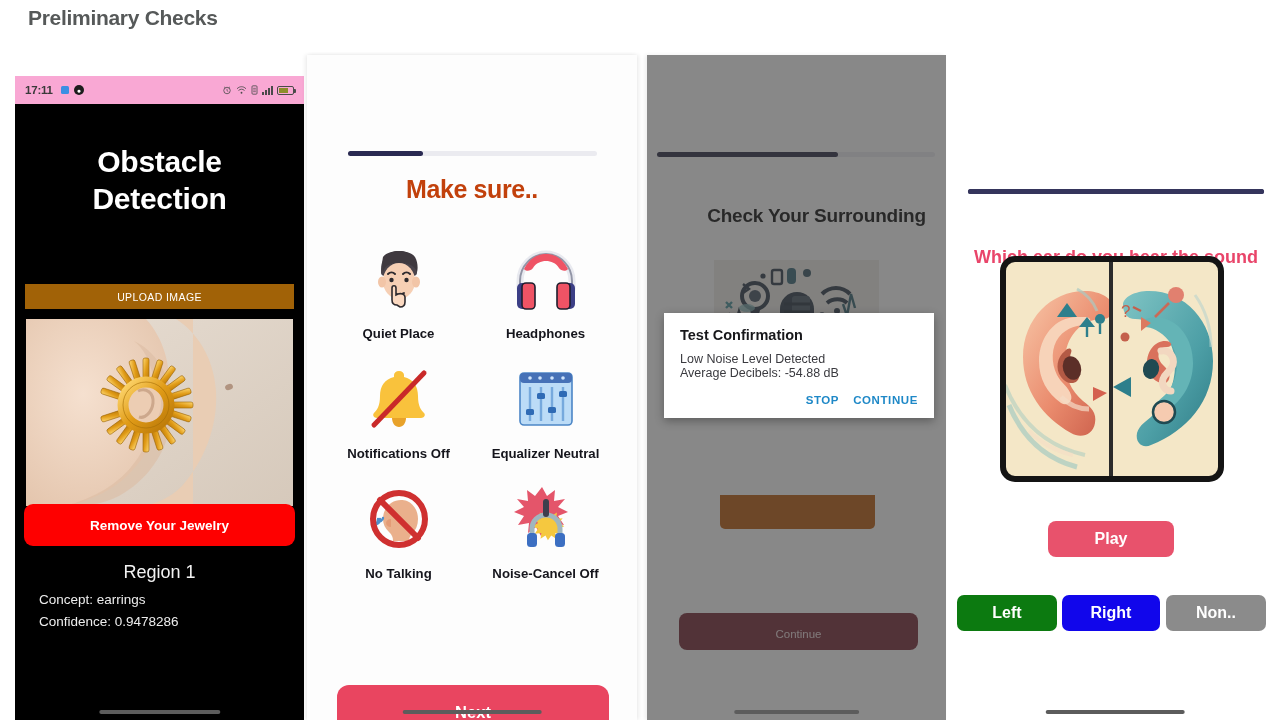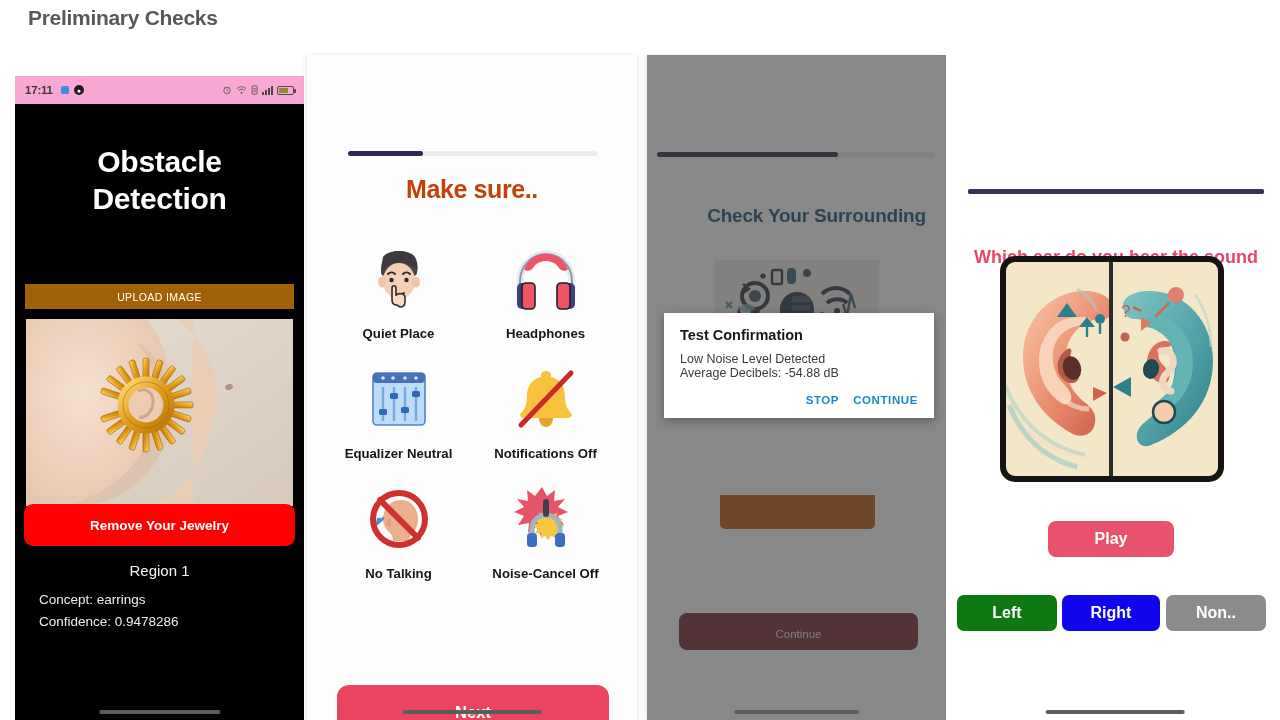--- a/index.html
+++ b/index.html
@@ -68,21 +68,21 @@
     position: absolute; left: 11px; top: 243px; width: 267px; height: 187px;
     overflow: hidden; background: #d8cfc6;
   }
   #s1-remove-btn {
     position: absolute; left: 9px; top: 428px; width: 271px; height: 42px;
     background: #fe0000; border-radius: 9px; color: #ffffff;
     font-size: 13.5px; font-weight: bold;
     display: flex; align-items: center; justify-content: center;
   }
   #s1-region { position: absolute; top: 486px; left:0; width:100%; text-align:center;
-               color:#f2f2f2; font-size: 15px; }
+               color:#f2f2f2; font-size: 18px; }
   #s1-concept { position: absolute; top: 516px; left: 24px; color:#ededed; font-size: 13.5px;}
   #s1-confidence { position: absolute; top: 538px; left: 24px; color:#ededed; font-size: 13.5px;}
 
   
   #screen2 {
     left: 307px; top: 55px; width: 330px; height: 665px;
     background: #fdfdfd;
     box-shadow: -2px 0 4px rgba(0,0,0,.07), 2px 0 4px rgba(0,0,0,.07);
   }
   .progbar { position: absolute; height: 5px; border-radius: 3px; }
@@ -108,21 +108,21 @@
   }
 
   
   #screen3 { left: 647px; top: 55px; width: 299px; height: 665px; background: #fdfdfd;
              box-shadow: -2px 0 4px rgba(0,0,0,.07); }
   #s3-content { position:absolute; inset:0; }
   #s3-prog-track { left: 10px; top: 97px; width: 278px; background: #e9e9ee; }
   #s3-prog-fill  { left: 10px; top: 97px; width: 183px; background: #21213c; }
   #s3-heading {
     position: absolute; top: 150px; left: 0; width: 100%; text-align: center;
-    font-size: 19px; font-weight: bold; color: #0c4a6e; letter-spacing: -0.2px; padding-left: 40px;
+    font-size: 19px; font-weight: bold; color: #000000; letter-spacing: -0.2px; padding-left: 40px;
   }
   #s3-art {
     position: absolute; left: 67px; top: 205px; width: 165px; height: 118px;
     background: #eceae4; overflow: hidden;
   }
   #s3-orange-bar {
     position: absolute; left: 73px; top: 440px; width: 155px; height: 34px;
     background: #b55200; border-radius: 0 0 5px 5px;
   }
   #s3-stop-rec-btn {
@@ -332,45 +332,45 @@
             <rect x="14" y="42" width="13" height="26" rx="4" fill="#ef5365" stroke="#1f1f2e" stroke-width="1.6"></rect>
             <rect x="49" y="42" width="13" height="26" rx="4" fill="#ef5365" stroke="#1f1f2e" stroke-width="1.6"></rect>
           </svg>
         </div>
         <div class="check-label">Headphones</div>
       </div>
 
       <div class="check-cell">
         <div class="check-art">
           <svg width="76" height="76" viewBox="0 0 76 76">
+            <path d="M38 10c-3 0-5 2-5 4v2c-9 2-14 9-14 19 0 10-3 14-6 17-2 2 0 5 3 5h44c3 0 5-3 3-5-3-3-6-7-6-17 0-10-5-17-14-19v-2c0-2-2-4-5-4z" fill="#f9c23c"></path>
+            <path d="M31 57h14c0 5-3 9-7 9s-7-4-7-9z" fill="#e8a22a"></path>
+            <path d="M13 64L63 12" stroke="#c92929" stroke-width="5" stroke-linecap="round"></path>
+          </svg>
+        </div>
+        <div class="check-label">Notifications Off</div>
+      </div>
+
+      <div class="check-cell">
+        <div class="check-art">
+          <svg width="76" height="76" viewBox="0 0 76 76">
             <rect x="12" y="12" width="52" height="52" rx="4" fill="#bcdcf7" stroke="#4c86c6" stroke-width="1.6"></rect>
             <rect x="12" y="12" width="52" height="10" rx="4" fill="#4671b7"></rect>
             <circle cx="22" cy="17" r="1.8" fill="#cfe4fb"></circle>
               <circle cx="32" cy="17" r="1.8" fill="#cfe4fb"></circle>
             <circle cx="44" cy="17" r="1.8" fill="#cfe4fb"></circle>
               <circle cx="55" cy="17" r="1.8" fill="#cfe4fb"></circle>
             <path d="M22 26v34M33 26v34M44 26v34M55 26v34" stroke="#76a9dd" stroke-width="2.4"></path>
             <rect x="18" y="48" width="8" height="6" rx="1.6" fill="#2f6bb5"></rect>
             <rect x="29" y="32" width="8" height="6" rx="1.6" fill="#2f6bb5"></rect>
             <rect x="40" y="46" width="8" height="6" rx="1.6" fill="#2f6bb5"></rect>
             <rect x="51" y="30" width="8" height="6" rx="1.6" fill="#2f6bb5"></rect>
           </svg>
         </div>
         <div class="check-label">Equalizer Neutral</div>
-      </div>
-
-      <div class="check-cell">
-        <div class="check-art">
-          <svg width="76" height="76" viewBox="0 0 76 76">
-            <path d="M38 10c-3 0-5 2-5 4v2c-9 2-14 9-14 19 0 10-3 14-6 17-2 2 0 5 3 5h44c3 0 5-3 3-5-3-3-6-7-6-17 0-10-5-17-14-19v-2c0-2-2-4-5-4z" fill="#f9c23c"></path>
-            <path d="M31 57h14c0 5-3 9-7 9s-7-4-7-9z" fill="#e8a22a"></path>
-            <path d="M13 64L63 12" stroke="#c92929" stroke-width="5" stroke-linecap="round"></path>
-          </svg>
-        </div>
-        <div class="check-label">Notifications Off</div>
       </div>
 
       <div class="check-cell">
         <div class="check-art">
           <svg width="76" height="76" viewBox="0 0 76 76">
             <path d="M46 20c7 3 11 10 11 18 0 6-2 11-6 15-2 2-3 4-3 7H32c0-4-1-6-4-9-4-4-6-8-6-13 0-11 8-19 18-19 2 0 4 0 6 1z" fill="#eab08c"></path>
             <path d="M30 38c-3 0-5 2-5 4s2 4 5 4" fill="#e49c76"></path>
             <path d="M16 43c2-1 3-3 3-5M12 46c3-2 5-5 5-8M20 40c1-1 2-2 2-3" stroke="#4f8fc9" stroke-width="2.4" fill="none" stroke-linecap="round"></path>
             <circle cx="38" cy="38" r="26" fill="none" stroke="#cf3030" stroke-width="6"></circle>
             <path d="M19 19L57 57" stroke="#cf3030" stroke-width="6" stroke-linecap="round"></path>

